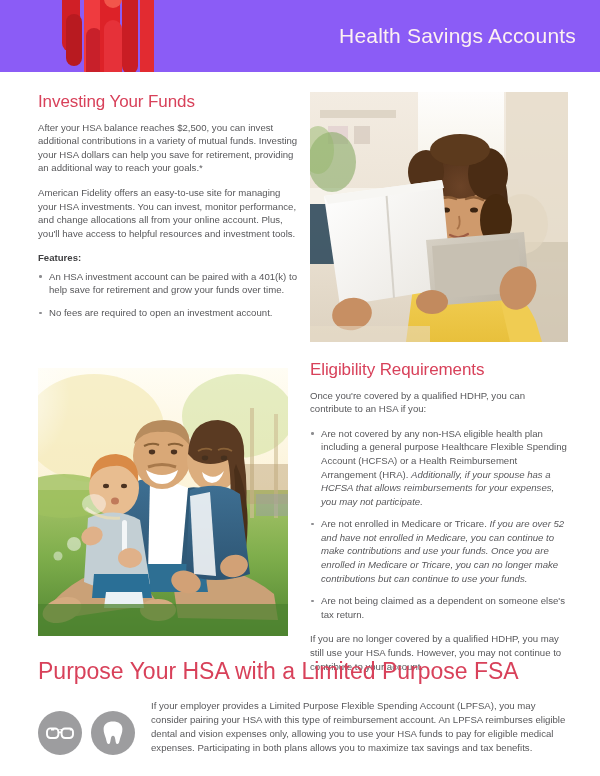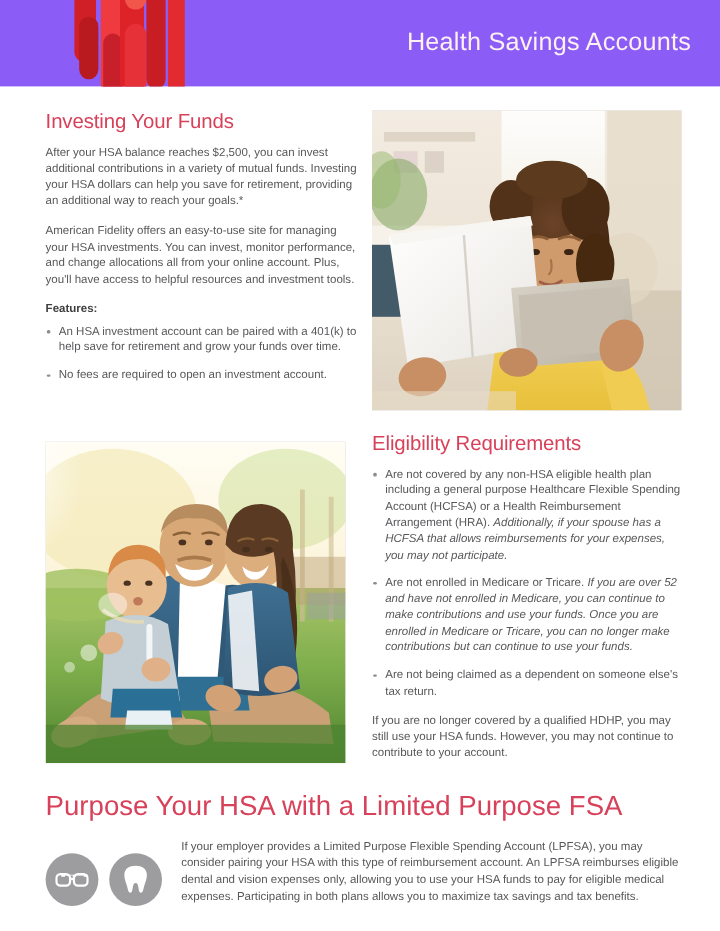--- a/index.html
+++ b/index.html
@@ -92,20 +92,21 @@
   <p class="body">American Fidelity offers an easy-to-use site for managing your HSA investments. You can invest, monitor performance, and change allocations all from your online account. Plus, you'll have access to helpful resources and investment tools.</p>
   <div class="lbl-bold">Features:</div>
   <ul class="bl">
     <li>An HSA investment account can be paired with a 401(k) to help save for retirement and grow your funds over time.</li>
     <li>No fees are required to open an investment account.</li>
   </ul>
 </div>
 
 <div class="col-right" style="top:360px;">
   <h2 class="sec">Eligibility Requirements</h2>
+  <p class="body">Once you're covered by a qualified HDHP, you can contribute to an HSA if you:</p>
   <ul class="bl" style="margin-bottom:11px;">
     <li>
       <span>Are not covered by any non-HSA eligible health plan including a general purpose Healthcare Flexible Spending Account (HCFSA) or a Health Reimbursement Arrangement (HRA). </span><span class="ital">Additionally, if your spouse has a HCFSA that allows reimbursements for your expenses, you may not participate.</span>
     </li>
     <li>
       <span>Are not enrolled in Medicare or Tricare. </span><span class="ital">If you are over 52 and have not enrolled in Medicare, you can continue to make contributions and use your funds. Once you are enrolled in Medicare or Tricare, you can no longer make contributions but can continue to use your funds.</span>
     </li>
     <li>
       <span>Are not being claimed as a dependent on someone else's tax return.</span><span class="ital"></span>
     </li>

